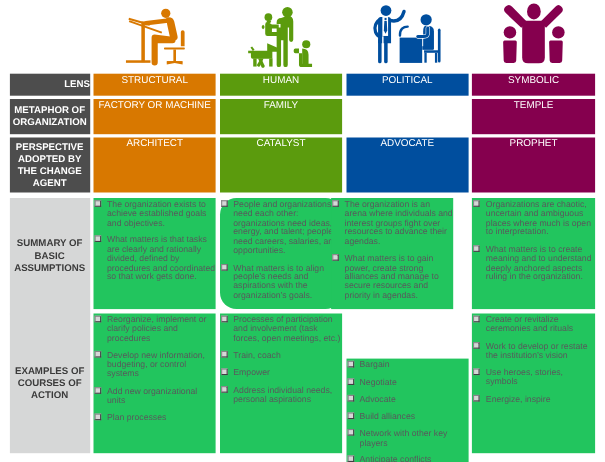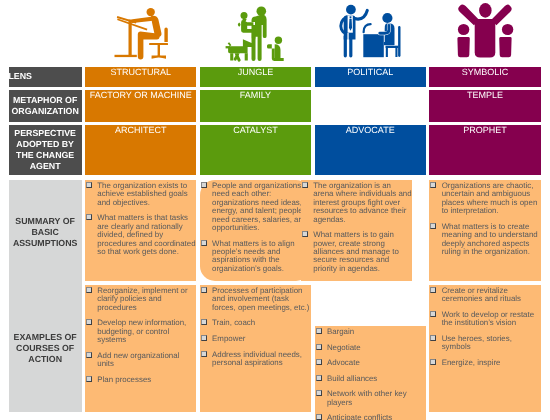--- a/index.html
+++ b/index.html
@@ -5,29 +5,29 @@
 <style>
   html,body{margin:0;padding:0;}
   body{width:550px;height:420px;background:#ffffff;font-family:"Liberation Sans",sans-serif;overflow:hidden;
         -webkit-font-smoothing:antialiased;text-rendering:geometricPrecision;}
   #stage{position:relative;width:550px;height:420px;}
   .icon-row{position:absolute;left:0;top:0;width:550px;height:66px;}
   .ico{position:absolute;display:block;overflow:visible;}
   .tbl{position:absolute;left:0;top:0;width:550px;height:420px;}
   .cell{position:absolute;box-sizing:border-box;}
   .lbl{background:#4d4d4d;color:#ffffff;font-weight:bold;font-size:8.8px;
-       display:flex;align-items:center;justify-content:flex-start;text-align:center;line-height:11px;}
+       display:flex;align-items:center;justify-content:flex-end;text-align:center;line-height:11px;}
   .hdr{color:#ffffff;font-size:9px;display:flex;justify-content:center;text-align:center;line-height:11px;}
   .c-o{background:#d87800;}
   .c-g{background:#5b9b0d;}
   .c-b{background:#004e9e;}
   .c-m{background:#85004e;}
   .glbl{background:#d6d7d7;color:#3b3b3b;font-weight:bold;font-size:8.8px;
         display:flex;align-items:center;justify-content:center;text-align:center;line-height:11px;}
-  .body{background:#fdba74;color:#585a5c;font-size:7.9px;line-height:8.4px;padding:2.4px 0px 2px 0.9px;}
+  .body{background:#22c55e;color:#585a5c;font-size:7.9px;line-height:8.4px;padding:2.4px 0px 2px 0.9px;}
   .blist{list-style:none;margin:0;padding:0;}
   .bitem{position:relative;padding-left:11.4px;margin-bottom:7.2px;}
   .bitem:last-child{margin-bottom:0;}
   .bmark{position:absolute;left:0.2px;top:0.1px;width:4.0px;height:4.0px;
          border-top:0.8px solid #858688;border-left:0.8px solid #858688;
          border-right:1.7px solid #3f4042;border-bottom:1.7px solid #3f4042;
          background:#d6d7d7;}
 </style>
 </head>
 <body>
@@ -163,21 +163,21 @@
       <div class="cell glbl" style="left: 8.5px; top: 179.5px; width: 73.3px; height: 106px;">
         <span>SUMMARY OF BASIC ASSUMPTIONS</span>
       </div>
       <div class="cell glbl" style="left: 8.5px; top: 284.6px; width: 73.3px; height: 127.1px;">
         <span>EXAMPLES OF COURSES OF ACTION</span>
       </div>
       <div class="cell hdr c-o" style="left: 85px; top: 66.9px; width: 111.3px; height: 19.7px;">
         <span>STRUCTURAL</span>
       </div>
       <div class="cell hdr c-g" style="left: 199.8px; top: 66.9px; width: 111.3px; height: 19.7px;">
-        <span>JUNGLE</span>
+        <span>HUMAN</span>
       </div>
       <div class="cell hdr c-b" style="left: 314.6px; top: 66.9px; width: 111.3px; height: 19.7px;">
         <span>POLITICAL</span>
       </div>
       <div class="cell hdr c-m" style="left: 429.4px; top: 66.9px; width: 111.3px; height: 19.7px;">
         <span>SYMBOLIC</span>
       </div>
       <div class="cell hdr c-o" style="left: 85px; top: 90.1px; width: 111.3px; height: 31.5px;">
         <span>FACTORY OR MACHINE</span>
       </div>

